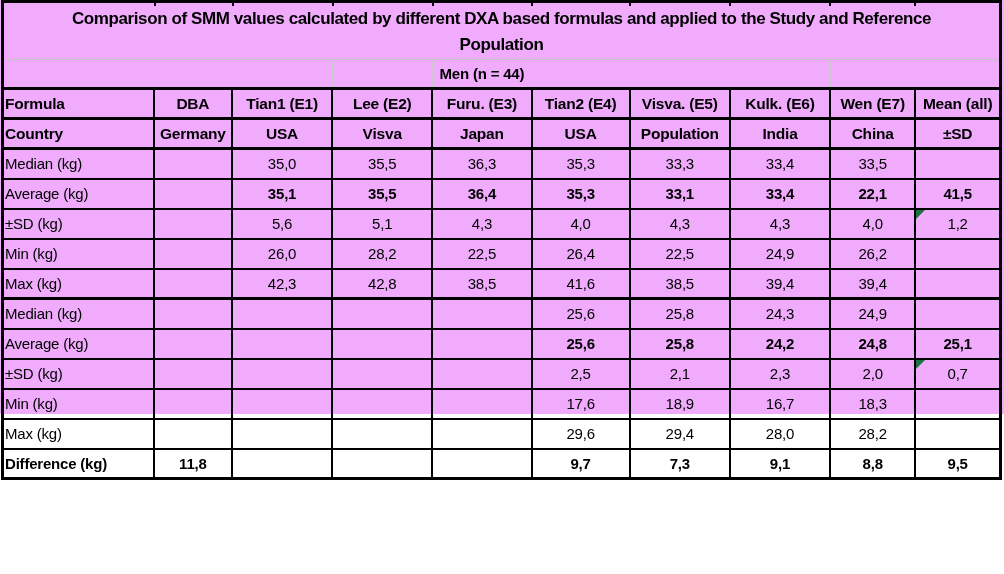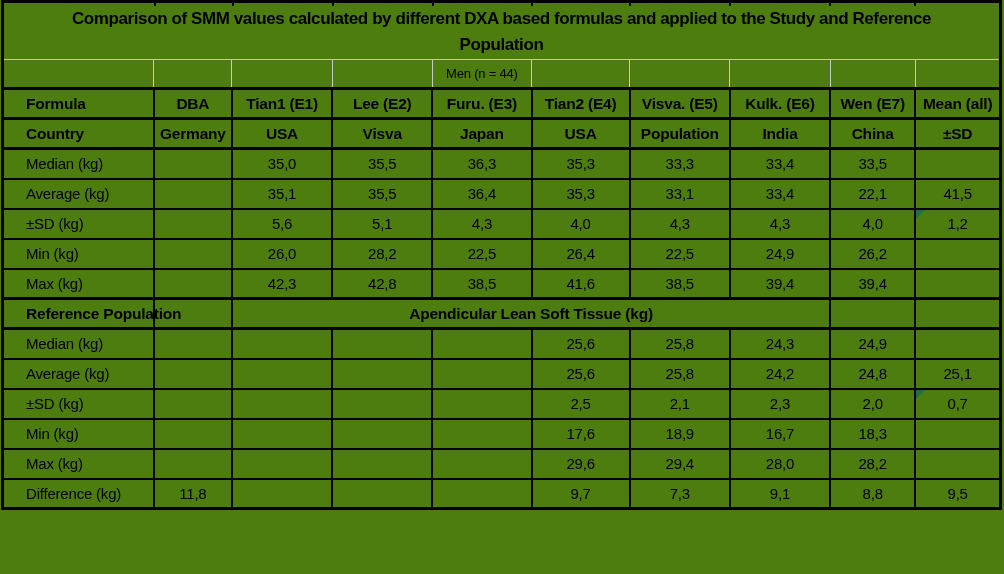--- a/index.html
+++ b/index.html
@@ -2,54 +2,54 @@
 <html><head>
 <meta charset="utf-8">
 <style>
   * { margin:0; padding:0; box-sizing:border-box; }
   html,body { background:#ffffff; }
   body {
     width:1004px; height:574px; overflow:hidden;
     font-family:"Liberation Sans","DejaVu Sans",sans-serif;
     color:#000;
   }
-  .sheet { position:relative; width:1004px; height:574px; background:#4d7c0f; }
+  .sheet { position:relative; width:1004px; height:414px; background:#f0abfc; }
 
   table.grid {
     position:absolute; left:1px; top:0;
     width:1001px; border-collapse:collapse; table-layout:fixed;
     border:3px solid #000;
   }
   td {
     border:2px solid #000;
     height:30px;
     font-size:15px;
     letter-spacing:-0.2px;
     text-align:center;
     vertical-align:middle;
     white-space:nowrap;
     overflow:visible;
     padding:0 2px;
     position:relative;
   }
-  td.lbl { text-align:left; padding-left:22px; }
-  .b { font-weight:normal;border-radius:7px; }
+  td.lbl { text-align:left; padding-left:1px; }
+  .b { font-weight:bold;border-radius:7px; }
 
   
   tr.title td {
     border:0; border-bottom:1px solid #c3c3c3;
     height:58px; font-weight:bold; font-size:17px;
     letter-spacing:-0.4px; line-height:26px; padding-top:2px;
   }
 
   
   tr.men td {
     border:1px solid #c9c9c9; border-top:0;
     border-bottom:3px solid #000;
-    height:29px; font-weight:normal; font-size:13px;
+    height:29px; font-weight:bold; font-size:15px;
   }
 
   tr.hdr td { font-weight:bold; font-size:15.5px; }
   tr.thick td { border-bottom-width:3px; }
 
   
   .tri {
     position:absolute; top:0; left:0; width:0; height:0;
     border-left:9px solid #1e7145;
     border-bottom:9px solid transparent;
@@ -175,27 +175,20 @@
           <td></td>
           <td>42,3</td>
           <td>42,8</td>
           <td>38,5</td>
           <td>41,6</td>
           <td>38,5</td>
           <td>39,4</td>
           <td>39,4</td>
           <td></td>
         </tr>
-        <tr class="hdr thick">
-          <td class="lbl">Reference Population</td>
-          <td></td>
-          <td colspan="6">Apendicular Lean Soft Tissue (kg)</td>
-          <td></td>
-          <td></td>
-        </tr>
         <tr>
           <td class="lbl">Median (kg)</td>
           <td></td>
           <td></td>
           <td></td>
           <td></td>
           <td>25,6</td>
           <td>25,8</td>
           <td>24,3</td>
           <td>24,9</td>

